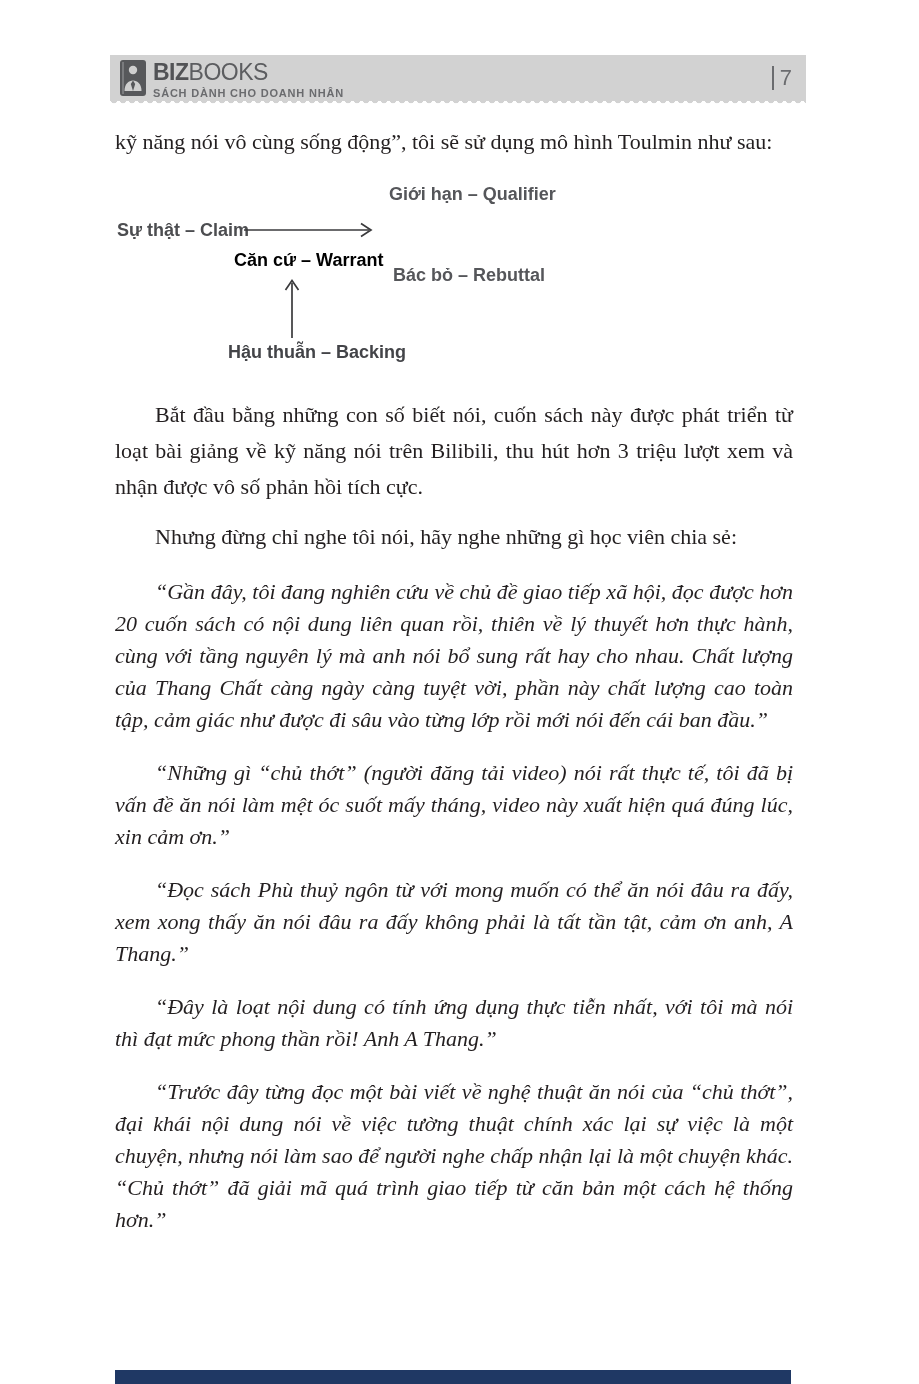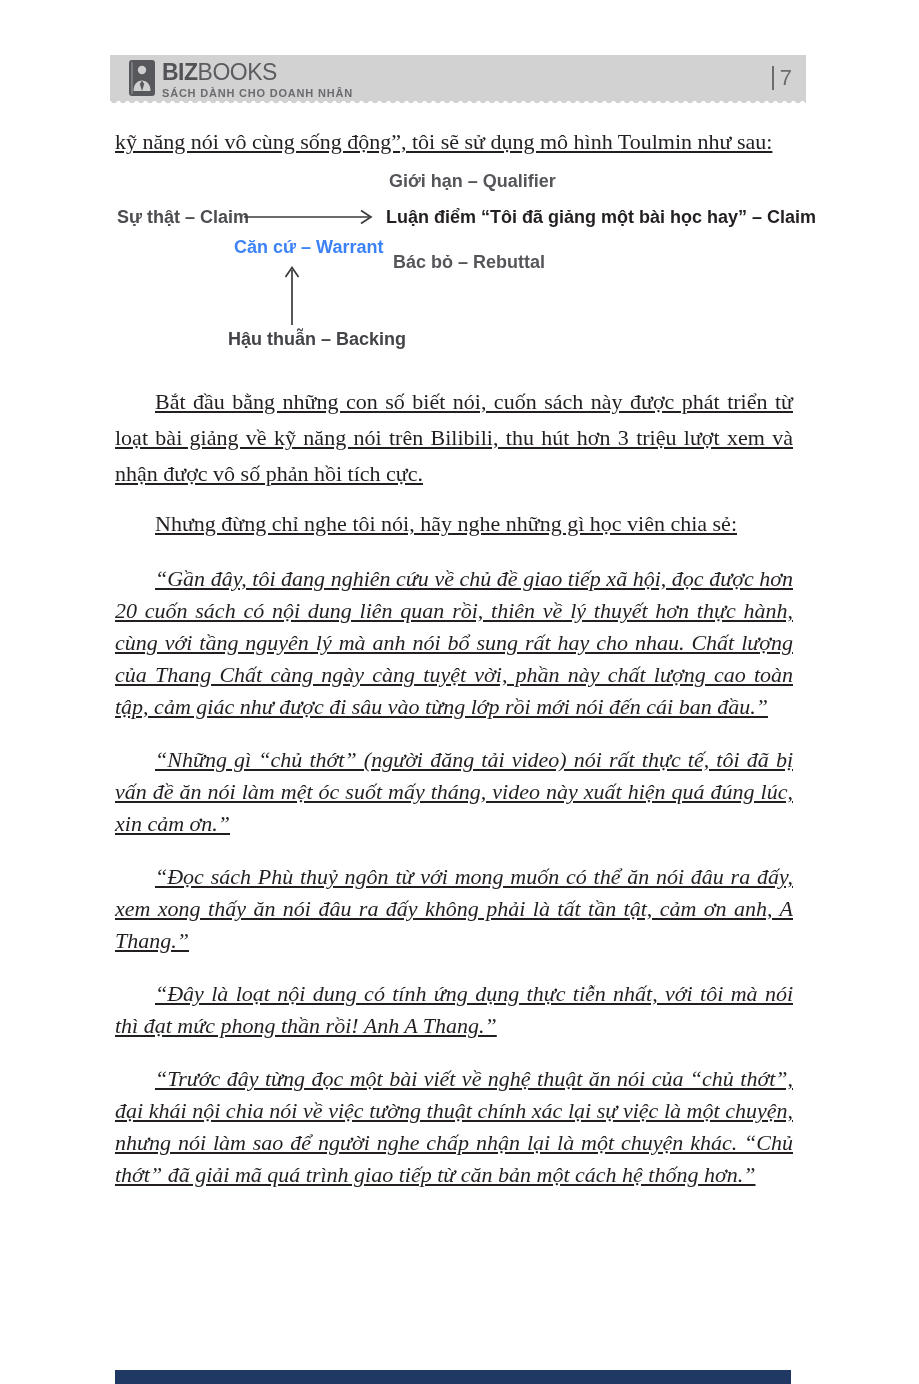--- a/index.html
+++ b/index.html
@@ -13,21 +13,21 @@
   
   .header-bar {
     position:absolute; left:110px; top:55px; width:696px; height:46px;
     background:#d2d2d2;
   }
   .header-bar::after {
     content:""; position:absolute; left:0; right:0; bottom:-5px; height:6px;
     background-image:radial-gradient(circle at 4px 0px, #d2d2d2 3px, rgba(0,0,0,0) 3.6px);
     background-size:9px 6px; background-repeat:repeat-x;
   }
-  .logo { position:absolute; left:19px; top:5px; display:flex; align-items:flex-start; }
+  .logo { position:absolute; left:10px; top:5px; display:flex; align-items:flex-start; }
   .logo-icon { width:26px; height:36px; margin-right:7px; }
   .logo-text-block { display:flex; flex-direction:column; }
   .brand {
     font-family:"Liberation Sans","DejaVu Sans",sans-serif;
     font-size:23px; line-height:24px; letter-spacing:-0.5px; color:#525356;
     font-weight:bold; white-space:nowrap;
   }
   .brand .books { font-weight:normal; color:#5c5d60; }
   .tagline {
     font-family:"Liberation Sans","DejaVu Sans",sans-serif;
@@ -40,38 +40,38 @@
     font-size:22px; color:#6b6c6f; font-weight:300;
     display:flex; align-items:center; gap:6px;
   }
   .page-num .bar { display:inline-block; width:2px; height:24px; background:#6b6c6f; }
 
   
   .column {
     position:absolute; left:115px; top:124px; width:678px;
     font-size:22px; line-height:36px; text-align:justify;
   }
-  .para { margin-top:14px;text-decoration:underline; }
+  .para { margin-top:14px; }
   .para.first { margin-top:0; }
   .para.indent { text-indent:40px; }
   .para.quote {
     font-style:italic; line-height:32px; margin-top:21px; text-indent:40px;
   }
 
   
   .diagram {
-    position:relative; height:200px; margin-top:10px;
+    position:relative; height:200px; margin-top:23px;
     font-family:"Liberation Sans","DejaVu Sans",sans-serif;
     font-weight:bold; font-size:18px; text-align:left; line-height:22px;
   }
   .diagram .lbl { position:absolute; white-space:nowrap; }
   .lbl-qualifier { left:274px; top:0;   color:#55565a; }
   .lbl-data      { left:2px;   top:36px; color:#4c4d50; }
   .lbl-claim     { left:271px; top:36px; color:#231f20; }
-  .lbl-warrant   { left:119px; top:66px; color:#3b82f6; }
+  .lbl-warrant   { left:119px; top:66px; color:#000000; }
   .lbl-rebuttal  { left:278px; top:81px; color:#55565a; }
   .lbl-backing   { left:113px; top:158px; color:#434448; }
   .arrow-h { position:absolute; left:128px; top:38px; }
   .arrow-v { position:absolute; left:168px; top:96px; }
 
   
   .footer-bar {
     position:absolute; left:115px; top:1370px; width:676px; height:14px;
     background:#1f3864;
   }
@@ -103,33 +103,32 @@
 
   <p class="para first">kỹ năng nói vô cùng sống động”, tôi sẽ sử dụng mô hình Toulmin như sau:</p>
 
   <div class="diagram">
     <div class="lbl lbl-qualifier">Giới hạn – Qualifier</div>
     <div class="lbl lbl-data">Sự thật – Claim</div>
     <svg class="arrow-h" width="134" height="18" xmlns="http://www.w3.org/2000/svg">
       <line x1="1" y1="9" x2="126" y2="9" stroke="#3a3a3c" stroke-width="1.7"></line>
       <path d="M118 2.5 L128 9 L118 15.5" fill="none" stroke="#3a3a3c" stroke-width="1.7"></path>
     </svg>
-    <div class="lbl lbl-claim">Luận điểm “Tôi đã giảng một bài học hay” – Claim</div>
     <div class="lbl lbl-warrant">Căn cứ – Warrant</div>
     <div class="lbl lbl-rebuttal">Bác bỏ – Rebuttal</div>
     <svg class="arrow-v" width="18" height="60" xmlns="http://www.w3.org/2000/svg">
       <line x1="9" y1="59" x2="9" y2="4" stroke="#3a3a3c" stroke-width="1.7"></line>
       <path d="M2.5 11 L9 1.5 L15.5 11" fill="none" stroke="#3a3a3c" stroke-width="1.7"></path>
     </svg>
     <div class="lbl lbl-backing">Hậu thuẫn – Backing</div>
   </div>
 
   <p class="para indent">Bắt đầu bằng những con số biết nói, cuốn sách này được phát triển từ loạt bài giảng về kỹ năng nói trên Bilibili, thu hút hơn 3 triệu lượt xem và nhận được vô số phản hồi tích cực.</p>
   <p class="para indent">Nhưng đừng chỉ nghe tôi nói, hãy nghe những gì học viên chia sẻ:</p>
   <p class="para quote">“Gần đây, tôi đang nghiên cứu về chủ đề giao tiếp xã hội, đọc được hơn 20 cuốn sách có nội dung liên quan rồi, thiên về lý thuyết hơn thực hành, cùng với tầng nguyên lý mà anh nói bổ sung rất hay cho nhau. Chất lượng của Thang Chất càng ngày càng tuyệt vời, phần này chất lượng cao toàn tập, cảm giác như được đi sâu vào từng lớp rồi mới nói đến cái ban đầu.”</p>
   <p class="para quote">“Những gì “chủ thớt” (người đăng tải video) nói rất thực tế, tôi đã bị vấn đề ăn nói làm mệt óc suốt mấy tháng, video này xuất hiện quá đúng lúc, xin cảm ơn.”</p>
   <p class="para quote">“Đọc sách Phù thuỷ ngôn từ với mong muốn có thể ăn nói đâu ra đấy, xem xong thấy ăn nói đâu ra đấy không phải là tất tần tật, cảm ơn anh, A Thang.”</p>
   <p class="para quote">“Đây là loạt nội dung có tính ứng dụng thực tiễn nhất, với tôi mà nói thì đạt mức phong thần rồi! Anh A Thang.”</p>
-  <p class="para quote">“Trước đây từng đọc một bài viết về nghệ thuật ăn nói của “chủ thớt”, đại khái nội chia nói về việc tường thuật chính xác lại sự việc là một chuyện, nhưng nói làm sao để người nghe chấp nhận lại là một chuyện khác. “Chủ thớt” đã giải mã quá trình giao tiếp từ căn bản một cách hệ thống hơn.”</p>
+  <p class="para quote">“Trước đây từng đọc một bài viết về nghệ thuật ăn nói của “chủ thớt”, đại khái nội dung nói về việc tường thuật chính xác lại sự việc là một chuyện, nhưng nói làm sao để người nghe chấp nhận lại là một chuyện khác. “Chủ thớt” đã giải mã quá trình giao tiếp từ căn bản một cách hệ thống hơn.”</p>
 
 </div>
 
 <div class="footer-bar"></div>
 
 </body></html>

